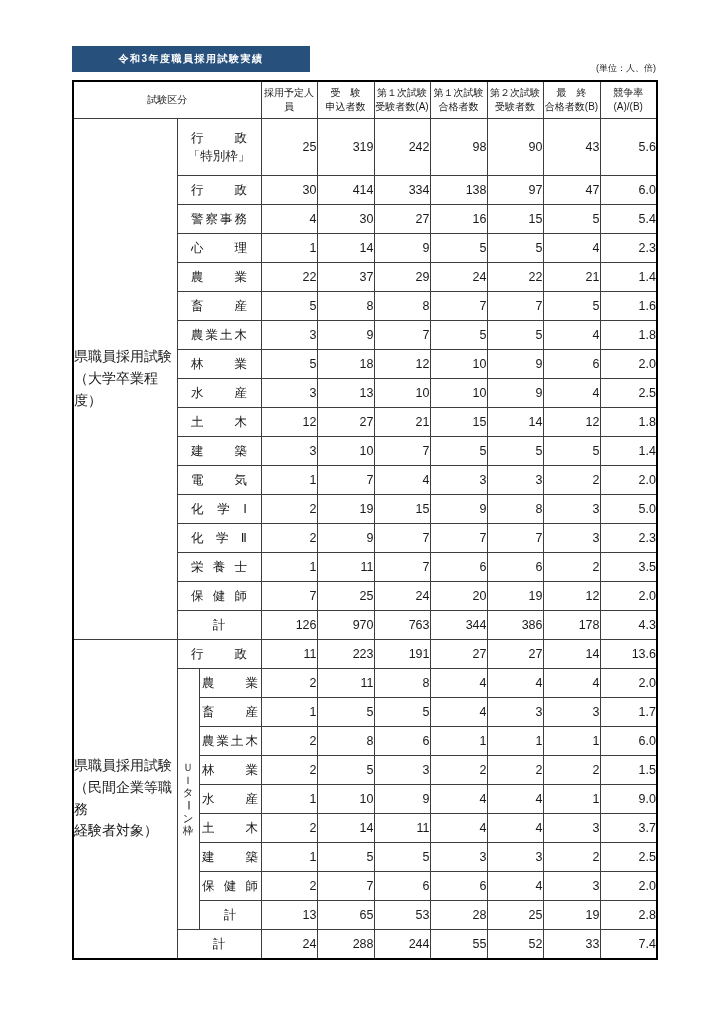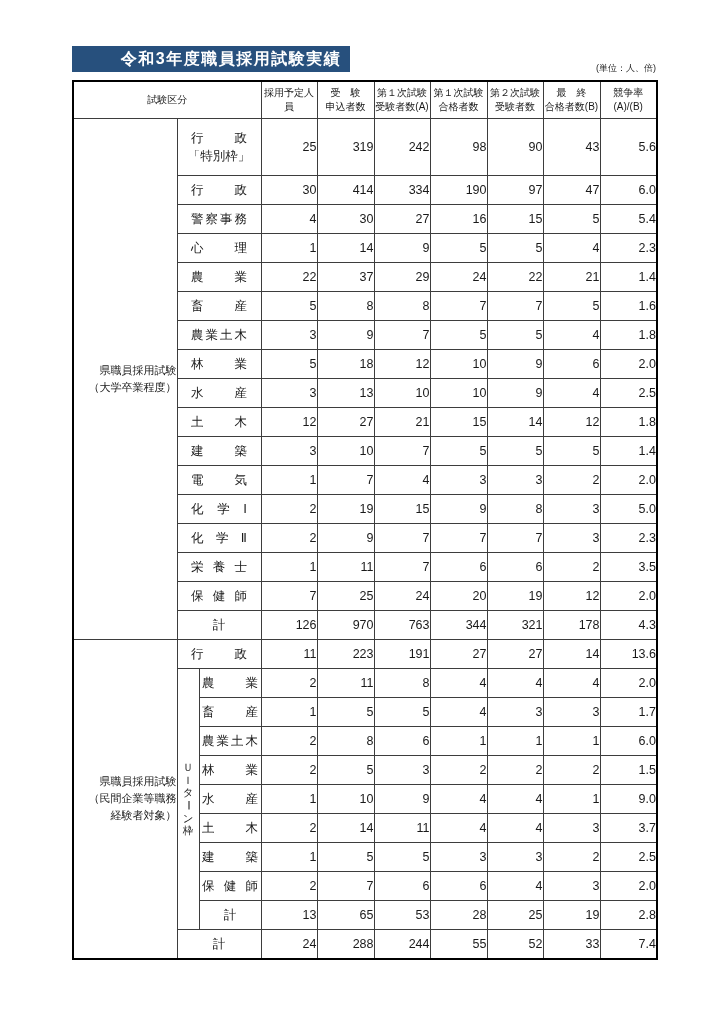--- a/index.html
+++ b/index.html
@@ -1,32 +1,32 @@
 <!DOCTYPE html>
 <html><head>
 <meta charset="utf-8">
 <style>
   html,body{margin:0;padding:0;background:#e8e8e8;}
   .page{width:723px;height:1024px;background:#ffffff;position:relative;margin:0 auto;
         font-family:"Liberation Sans","DejaVu Sans",sans-serif;color:#1a1a1a;overflow:hidden;}
   .banner{position:absolute;left:72px;top:46px;width:238px;height:26px;background:#27507D;
           color:#fff;display:flex;align-items:center;justify-content:center;
-          font-size:16px;font-weight:bold;letter-spacing:1.5px;padding-left:40px;}
+          font-size:10px;font-weight:bold;letter-spacing:1.5px;}
   .unit-note{position:absolute;left:72px;top:62px;width:584px;text-align:right;font-size:9px;color:#222;}
   table.results{position:absolute;left:72px;top:80px;border-collapse:collapse;table-layout:fixed;
           border:2px solid #000000;}
   table.results th,table.results td{border:1px solid #3d3d3d;padding:0;font-weight:normal;overflow:hidden;}
   thead th{height:36px;font-size:10px;line-height:1.4;text-align:center;vertical-align:middle;}
   tr.r{height:29px;} tr.r-tall{height:57px;}
   td.num{text-align:right;padding-right:7px;font-size:12.5px;vertical-align:middle;}
   td.cat{text-align:center;vertical-align:middle;font-size:12.5px;line-height:1.45;}
   td.cat .j{display:inline-flex;width:56px;justify-content:space-between;}
   td.cat .j.single{justify-content:center;}
   td.cat .plain{display:block;font-size:12.5px;}
-  td.group-label{text-align:right;vertical-align:middle;font-size:11px;line-height:1.55;}
+  td.group-label{text-align:left;vertical-align:middle;font-size:14px;line-height:1.55;}
   td.ui-cell{vertical-align:middle;text-align:center;}
   .ui-vert{display:flex;flex-direction:column;align-items:center;font-size:10.5px;line-height:1.2;}
   .ui-vert .rot{transform:rotate(90deg);}
 </style>
 </head>
 <body>
 
 <div class="page">
   <div class="banner">
     <span>令和3年度職員採用試験実績</span>
@@ -83,21 +83,21 @@
         <tr class="r">
           <td class="cat" colspan="2">
             <div><span class="j">
                 <span>行</span>
                 <span>政</span>
               </span></div>
           </td>
           <td class="num">30</td>
           <td class="num">414</td>
           <td class="num">334</td>
-          <td class="num">190</td>
+          <td class="num">138</td>
           <td class="num">97</td>
           <td class="num">47</td>
           <td class="num">6.0</td>
         </tr>
         <tr class="r">
           <td class="cat" colspan="2">
             <div><span class="j">
                 <span>警</span>
                 <span>察</span>
                 <span>事</span>
@@ -316,21 +316,21 @@
         <tr class="r">
           <td class="cat" colspan="2">
             <div><span class="j single">
                 <span>計</span>
               </span></div>
           </td>
           <td class="num">126</td>
           <td class="num">970</td>
           <td class="num">763</td>
           <td class="num">344</td>
-          <td class="num">321</td>
+          <td class="num">386</td>
           <td class="num">178</td>
           <td class="num">4.3</td>
         </tr>
         <tr class="r">
           <td class="group-label" rowspan="11">
             <div>県職員採用試験</div>
             <div>（民間企業等職務</div>
             <div>経験者対象）</div>
           </td>
           <td class="cat" colspan="2">

